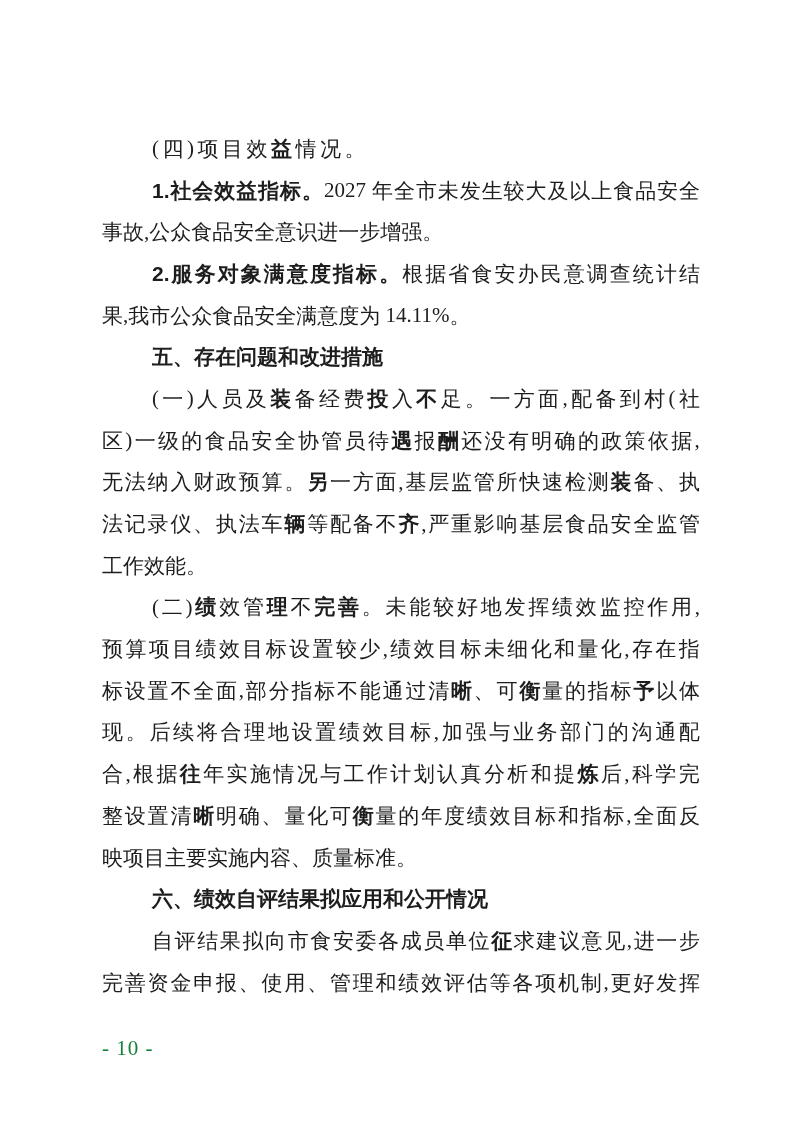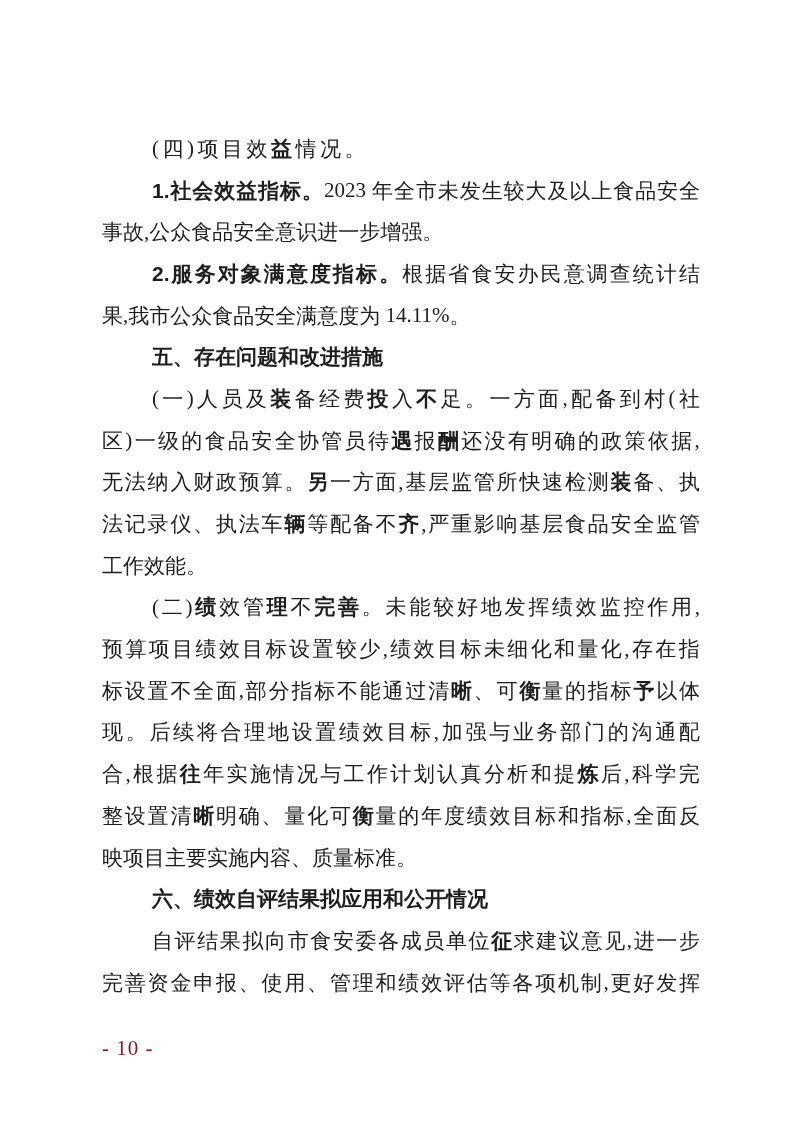--- a/index.html
+++ b/index.html
@@ -33,21 +33,21 @@
   .ch{ white-space:pre; }
   .ch.b{
     font-family:"Liberation Sans","DejaVu Sans",sans-serif;
     font-weight:700;
   }
   .footer{
     position:absolute;
     left:102px;
     top:1036px;
     font-size:21px;
-    color:#7f1d1d;
+    color:#15803d;
     letter-spacing:1px;
   }
 </style>
 </head>
 <body>
 
 <div class="page">
   <div class="doc-body">
       <div class="line indent wide">
         <span class="ch">(</span>
@@ -63,21 +63,21 @@
       </div>
       <div class="line justify indent">
         <span class="ch b">1.</span>
         <span class="ch b">社</span>
         <span class="ch b">会</span>
         <span class="ch b">效</span>
         <span class="ch b">益</span>
         <span class="ch b">指</span>
         <span class="ch b">标</span>
         <span class="ch b">。</span>
-        <span class="ch">2023 </span>
+        <span class="ch">2027 </span>
         <span class="ch">年</span>
         <span class="ch">全</span>
         <span class="ch">市</span>
         <span class="ch">未</span>
         <span class="ch">发</span>
         <span class="ch">生</span>
         <span class="ch">较</span>
         <span class="ch">大</span>
         <span class="ch">及</span>
         <span class="ch">以</span>

